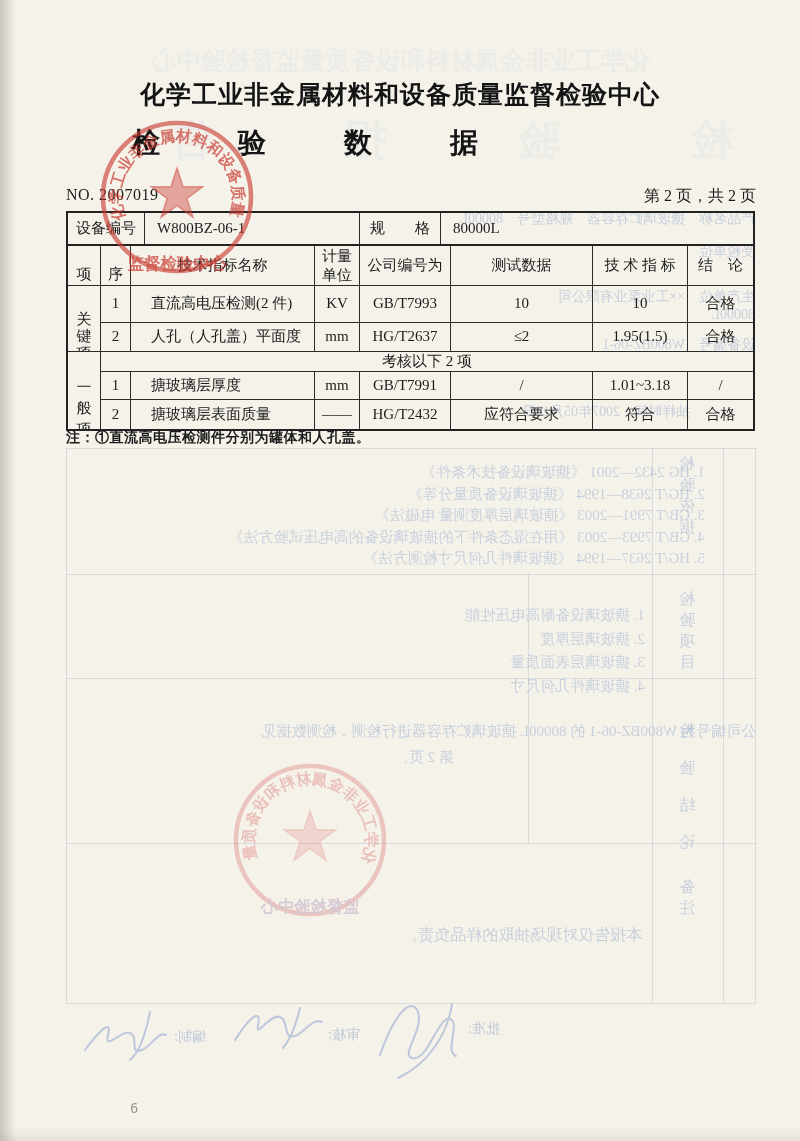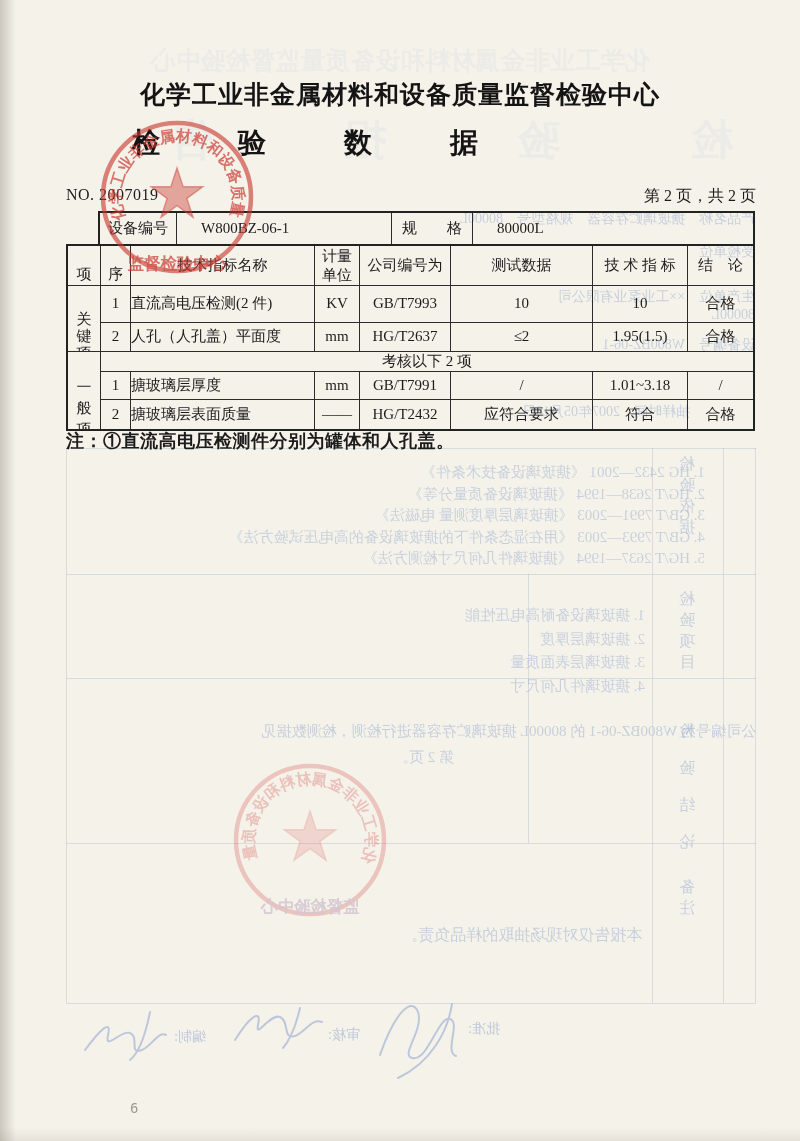--- a/index.html
+++ b/index.html
@@ -21,36 +21,36 @@
     font-weight:bold;font-size:25px;letter-spacing:1px;color:#141414;}
   .doc-title{left:132px;top:124px;white-space:nowrap;
     font-family:"Liberation Sans","DejaVu Sans",sans-serif;
     font-weight:bold;font-size:28px;letter-spacing:78px;color:#141414;}
   .report-no{left:66px;top:186px;font-size:16px;letter-spacing:.5px;}
   .page-ind{left:600px;top:186px;width:156px;text-align:right;font-size:16px;}
 
   
   .tbl{left:66px;top:211px;width:689px;font-size:15px;}
   .row0{display:grid;grid-template-columns:76px 215px 81px 1fr;height:31px;
-    border:2px solid #222;border-bottom:none;margin-left:32px;}
+    border:2px solid #222;border-bottom:none;}
   .row0 > div{display:flex;align-items:center;border-left:1.4px solid #2b2b2b;}
   .row0 > div:first-child{border-left:none;}
   .grid{display:grid;grid-template-columns:32px 30px 184px 45px 91px 142px 95px 1fr;
     grid-template-rows:39px 37px 29px 20px 28px 30px;border:2px solid #222;}
   .c{display:flex;align-items:center;justify-content:center;text-align:center;
     border-left:1.3px solid #2b2b2b;border-top:1.3px solid #2b2b2b;
     line-height:1.15;overflow:hidden;}
   .c.col1{border-left:none;}
   .c.rowTop{border-top:none;}
-  .c.name{justify-content:flex-start;padding-left:0;text-align:center;}
+  .c.name{justify-content:flex-start;padding-left:20px;text-align:center;}
   .vwrap{width:16px;word-break:break-all;text-align:center;margin-top:36px;}
   .vwrap.tall{line-height:21px;}
   .w2{width:34px;word-break:break-all;text-align:center;line-height:1.25;}
-  .cellpadL{padding-left:24px;font-family:Liberation Serif, serif;}
-  .note{left:66px;top:429px;font-size:18px;font-weight:600;letter-spacing:.5px;}
+  .cellpadL{padding-left:12px;font-family:Liberation Serif, serif;}
+  .note{left:66px;top:429px;font-size:14px;font-weight:600;letter-spacing:.5px;}
 
   
   .bleed{color:#9db0d0;}
   .mir{transform:scaleX(-1);}
   .bl-line{position:absolute;background:rgba(145,160,195,.27);}
   .bl-text{position:absolute;opacity:.52;white-space:nowrap;}
   .bl-block{position:absolute;opacity:.5;}
   .bl-v{position:absolute;width:22px;word-break:break-all;text-align:center;
     opacity:.5;font-size:16px;}
   .ghost-org{left:0;right:0;top:44px;text-align:center;opacity:.10;

